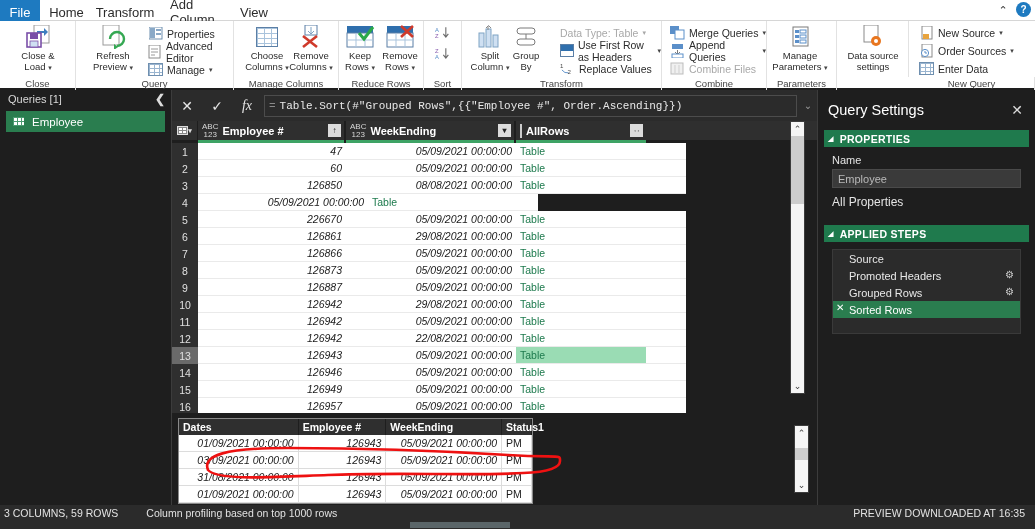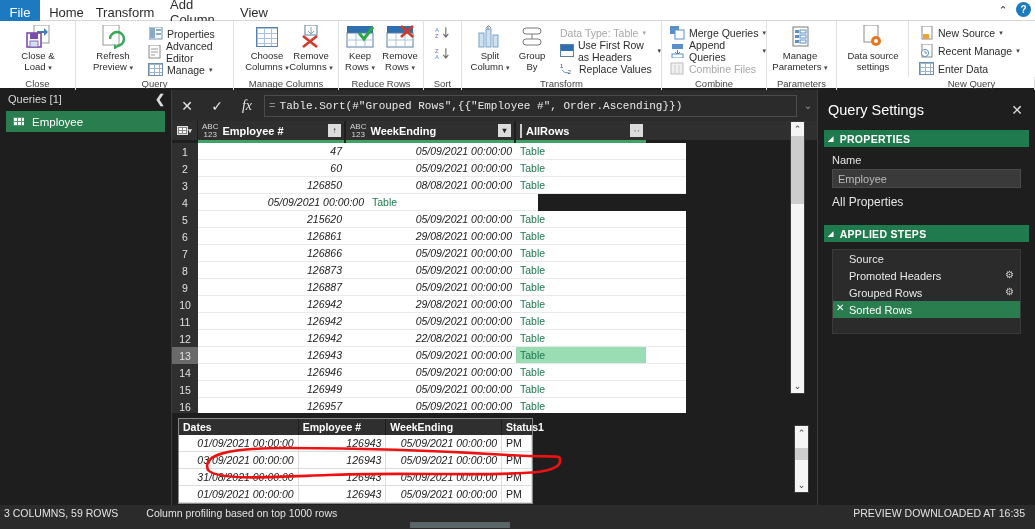--- a/index.html
+++ b/index.html
@@ -391,21 +391,21 @@
             <svg width="28" height="24" viewBox="0 0 28 24">
               <rect x="3" y="8" width="5" height="14" fill="#cfe0f2" stroke="#7fa3c4"></rect>
               <rect x="10" y="4" width="5" height="18" fill="#cfe0f2" stroke="#7fa3c4"></rect>
               <rect x="17" y="10" width="5" height="12" fill="#cfe0f2" stroke="#7fa3c4"></rect>
               <path d="M12 1 v4 M10 3 l2.5-2.5 2.5 2.5" stroke="#8a8a8a" fill="none"></path>
             </svg>
           </div>
           <span>Split</span>
           <span><span>Column</span> <span class="caret">▾</span></span>
         </div>
-        <div class="bigbtn" style="left:48px;width:44px;">
+        <div class="bigbtn" style="left:42px;width:44px;">
           <div class="bico">
             <svg width="26" height="24" viewBox="0 0 26 24">
               <rect x="4" y="3" width="18" height="6" rx="3" fill="#fff" stroke="#7a7a7a"></rect>
               <rect x="4" y="14" width="18" height="6" rx="3" fill="#fff" stroke="#7a7a7a"></rect>
               <path d="M13 9 v5" stroke="#7a7a7a"></path>
             </svg>
           </div>
           <span>Group</span>
           <span>By</span>
         </div>
@@ -509,21 +509,21 @@
           <span class="caret">▾</span>
         </div>
         <div class="smbtn" style="left:10px;top:21px;">
           <span class="sico">
             <svg width="14" height="14">
                 <rect x="2" y="0" width="10" height="13" fill="#fff" stroke="#8a8a8a"></rect>
                 <circle cx="5" cy="9" r="3.6" fill="#fff" stroke="#5b8fc9"></circle>
                 <path d="M5 7 v2 h2" stroke="#5b8fc9" fill="none"></path>
               </svg>
           </span>
-          <span>Recent Manage</span>
+          <span>Order Sources</span>
           <span class="caret">▾</span>
         </div>
         <div class="smbtn" style="left:10px;top:39px;">
           <span class="sico">
               <span class="ic-grid"></span>
             </span>
           <span>Enter Data</span>
         </div>
       </div>
     </div>
@@ -616,21 +616,21 @@
           <div class="gc" style="width: 40px;"></div>
         </div>
         <div class="grow">
           <div class="gnum">4</div>
           <div class="gc date" style="width: 170px;">05/09/2021 00:00:00</div>
           <div class="gc tbl" style="width: 130px;">Table</div>
           <div class="gc" style="width: 40px;"></div>
         </div>
         <div class="grow">
           <div class="gnum">5</div>
-          <div class="gc num" style="width: 148px;">215620</div>
+          <div class="gc num" style="width: 148px;">226670</div>
           <div class="gc date" style="width: 170px;">05/09/2021 00:00:00</div>
           <div class="gc tbl" style="width: 130px;">Table</div>
           <div class="gc" style="width: 40px;"></div>
         </div>
         <div class="grow">
           <div class="gnum">6</div>
           <div class="gc num" style="width: 148px;">126861</div>
           <div class="gc date" style="width: 170px;">29/08/2021 00:00:00</div>
           <div class="gc tbl" style="width: 130px;">Table</div>
           <div class="gc" style="width: 40px;"></div>

